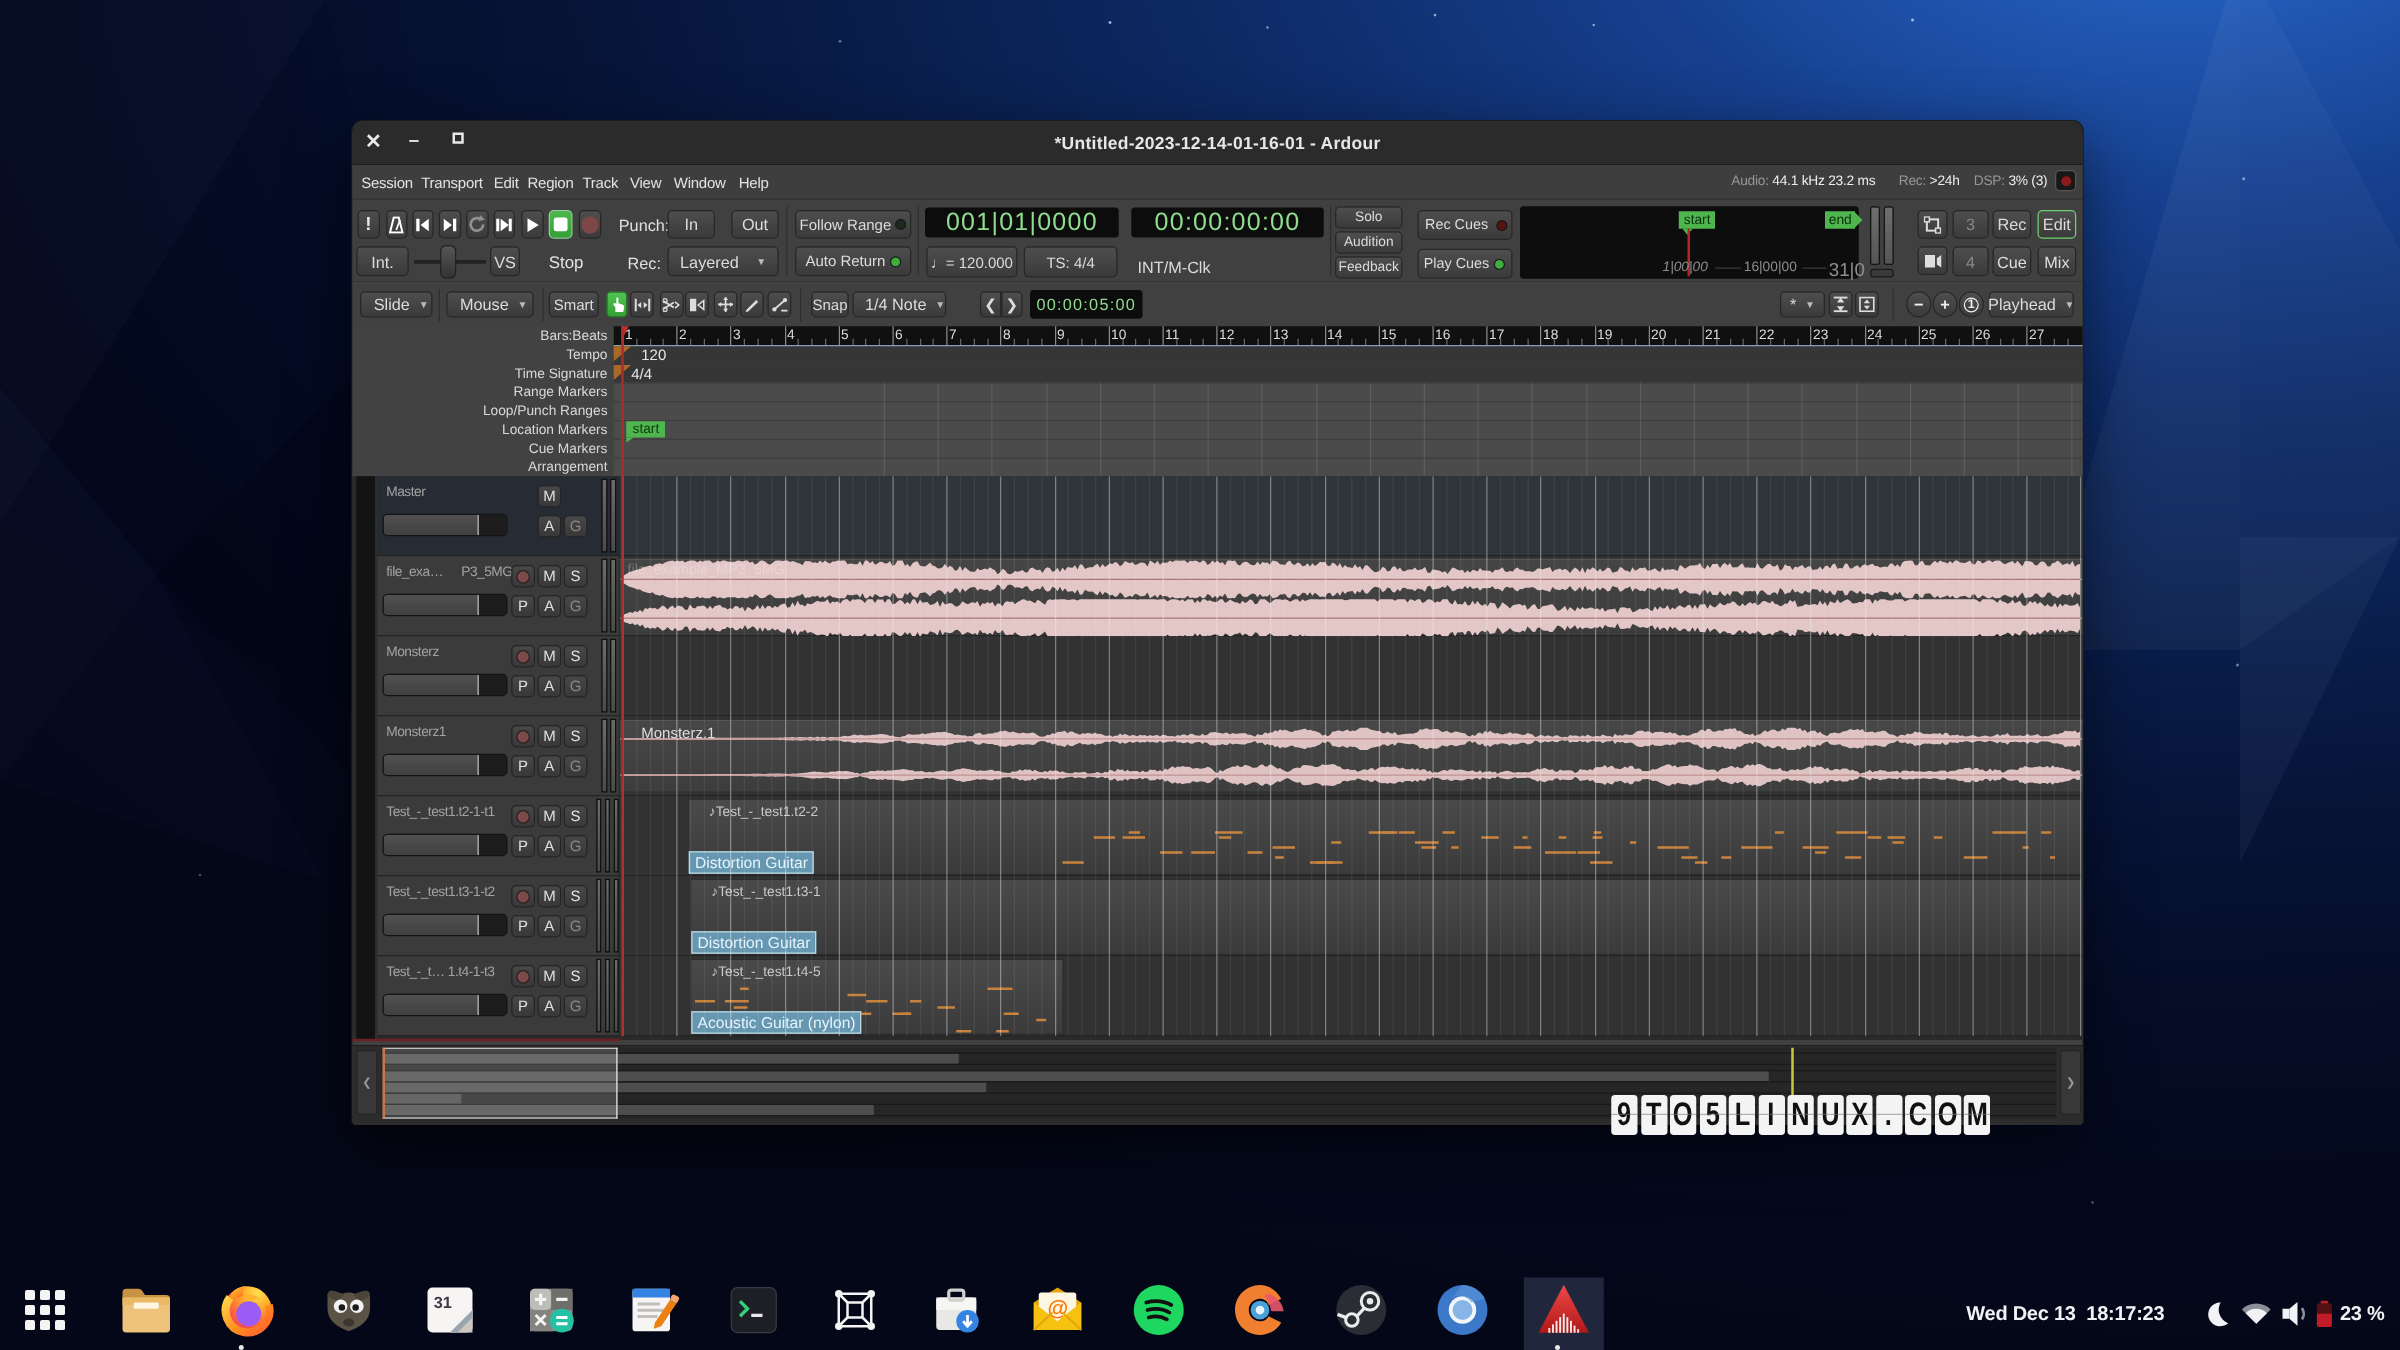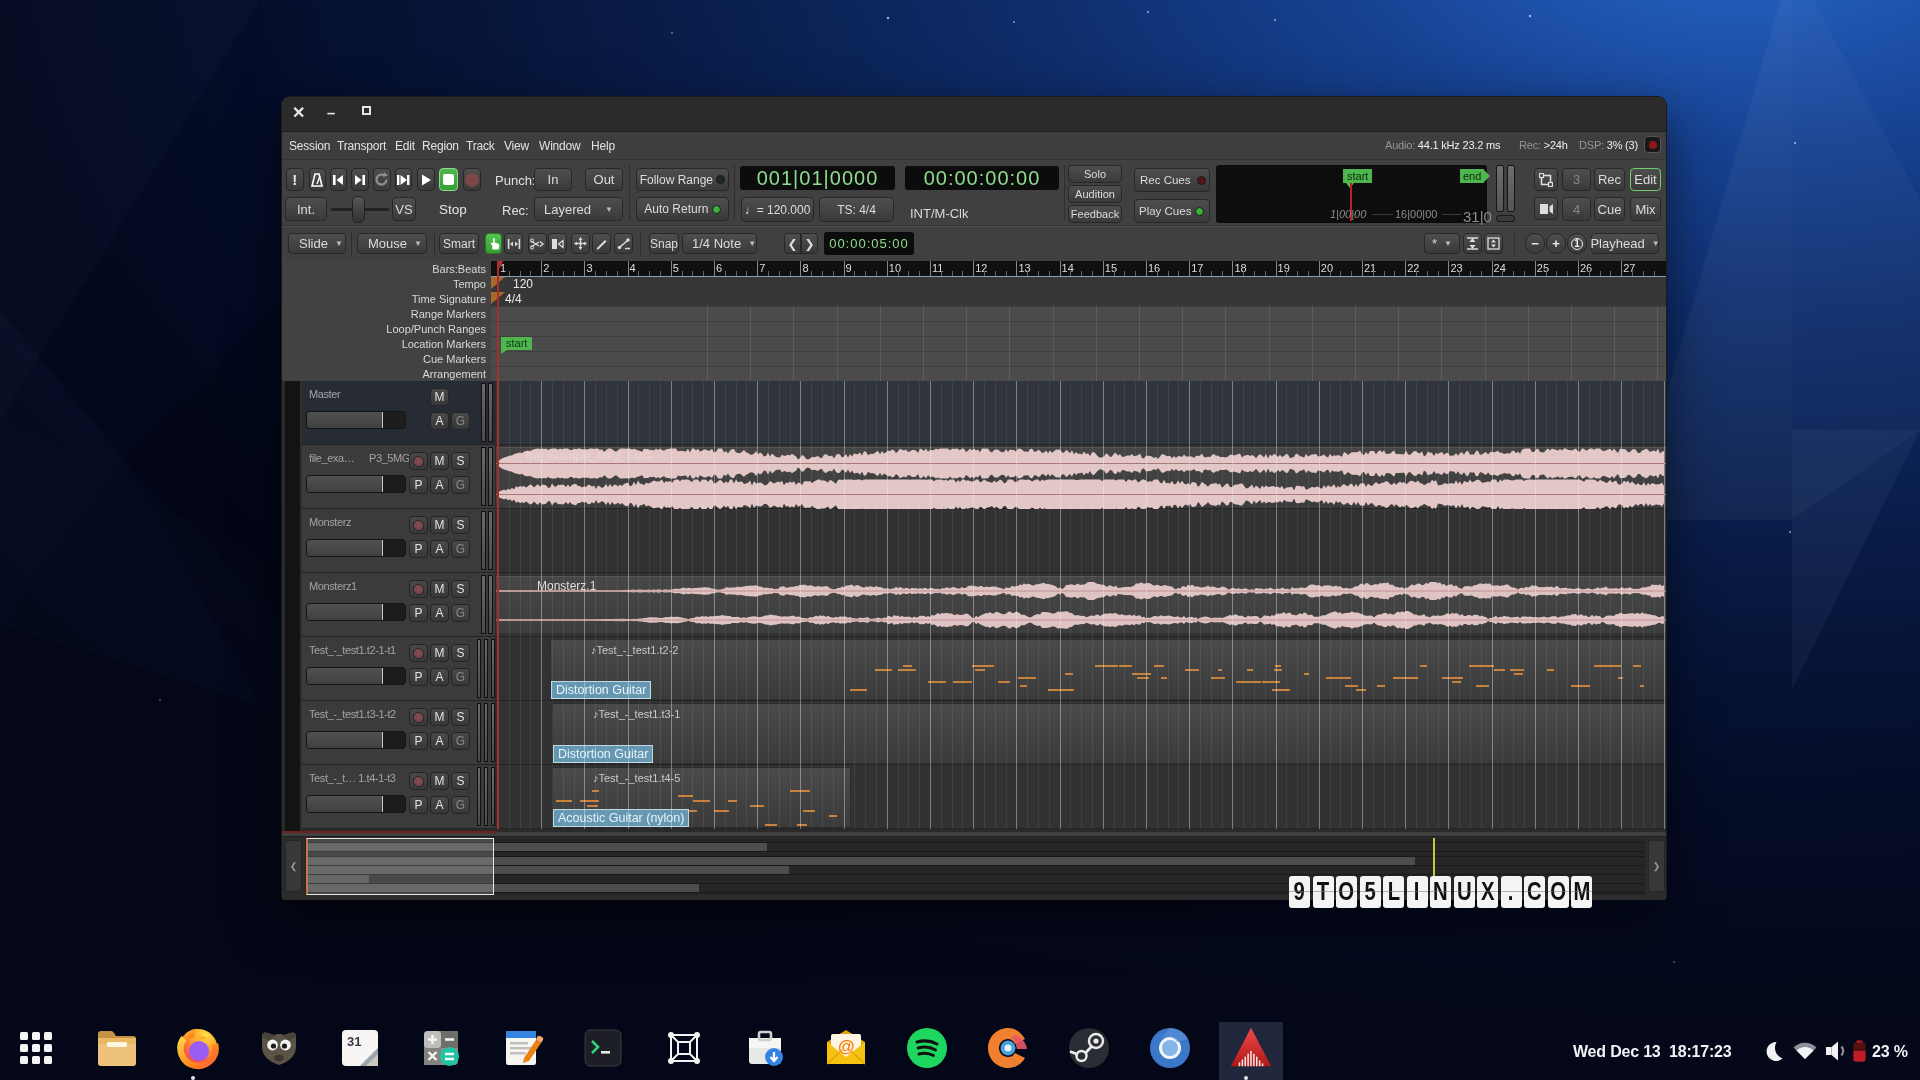--- a/index.html
+++ b/index.html
@@ -27,21 +27,21 @@
 .tname{position:absolute;left:7px;top:7px;color:#a3a3a3;font-size:11px;white-space:pre;width:101px;overflow:hidden;letter-spacing:-0.4px;}
 .fader{position:absolute;left:4px;top:30px;width:100px;height:18px;background:#1d1d1d;border:1px solid #141414;border-radius:4px;overflow:hidden;}
 .fader .fill{position:absolute;left:0;top:0;height:100%;width:78%;background:linear-gradient(#515151,#404040);border-right:1px solid #c8c8c8;}
 .hbtn{position:absolute;width:19px;height:18px;background:linear-gradient(#484848,#383838);border:1px solid #252525;border-radius:4px;color:#e0e0e0;display:flex;align-items:center;justify-content:center;font-size:12px;}
 .hbtn.dim{color:#8a8a8a;}
 .recbtn{position:absolute;width:19px;height:18px;background:linear-gradient(#484848,#383838);border:1px solid #252525;border-radius:4px;display:flex;align-items:center;justify-content:center;}
 .recbtn i{width:11px;height:11px;border-radius:50%;background:#7d4a4a;border:1px solid #2a2020;}
 .meter{position:absolute;width:5px;background:linear-gradient(#6a6a6a,#4a4a4a);border:1px solid #101010;}
 .lane{position:absolute;left:214px;width:1170px;height:64px;}
 .glab{position:absolute;background:#6697b1;border:1px solid #bdd8e5;color:#e4f3fb;font-size:12.5px;padding:0 4px;height:18px;line-height:16px;}
-.rname{position:absolute;color:#c9c9c9;font-size:11px;margin-left:24px;}
+.rname{position:absolute;color:#c9c9c9;font-size:11px;}
 #summary{position:absolute;left:0;top:739px;width:100%;height:64px;background:#2c2c2c;border-top:1px solid #1e1e1e;border-radius:0 0 2px 2px;}
 .note{position:absolute;height:2px;background:#c8823c;}
 #watermark{position:absolute;left:1289px;top:876px;display:flex;gap:2.5px;}
 .wmcard{width:21px;height:32px;background:#f4f4f4;border-radius:3px;color:#111;font-weight:bold;font-size:26px;display:flex;align-items:center;justify-content:center;font-family:"Liberation Sans",sans-serif;transform-origin:center;position:relative;}
 .wmcard span{transform:scaleX(0.78) scaleY(1.0);display:block;margin-top:-2px;}
 .wmcard:after{content:"";position:absolute;left:0;right:0;top:15px;height:1px;background:rgba(120,120,120,0.55);}
 #dock{position:absolute;left:0;top:1018px;width:1920px;height:62px;}
 .dicon{position:absolute;top:6px;width:48px;height:48px;display:flex;align-items:center;justify-content:center;}
 .clocktxt{position:absolute;color:#f2f2f6;font-weight:bold;font-size:16px;letter-spacing:-0.2px;}
 </style></head><body>
@@ -68,20 +68,21 @@
         <circle cx="160" cy="700" r="1" opacity="0.35"></circle>
 </g>
     </svg>
 <div id="win">
 <div id="titlebar">
 <div class="wbtn" style="left:10px;font-size:16px;font-weight:bold;top:6px;">✕</div>
 <div class="wbtn" style="left:45px;font-weight:bold;">–</div>
 <div class="wbtn" style="left:80px;top:9px;">
           <span style="display:block;width:9px;height:9px;border:2px solid #e8e8e8;"></span>
         </div>
+<div id="title">*Untitled-2023-12-14-01-16-01 - Ardour</div>
 </div>
 <div id="menubar">
 <div class="menu" style="left:7px">Session</div>
 <div class="menu" style="left:55px">Transport</div>
 <div class="menu" style="left:113px">Edit</div>
 <div class="menu" style="left:140px">Region</div>
 <div class="menu" style="left:184px">Track</div>
 <div class="menu" style="left:222px">View</div>
 <div class="menu" style="left:257px">Window</div>
 <div class="menu" style="left:309px">Help</div>

